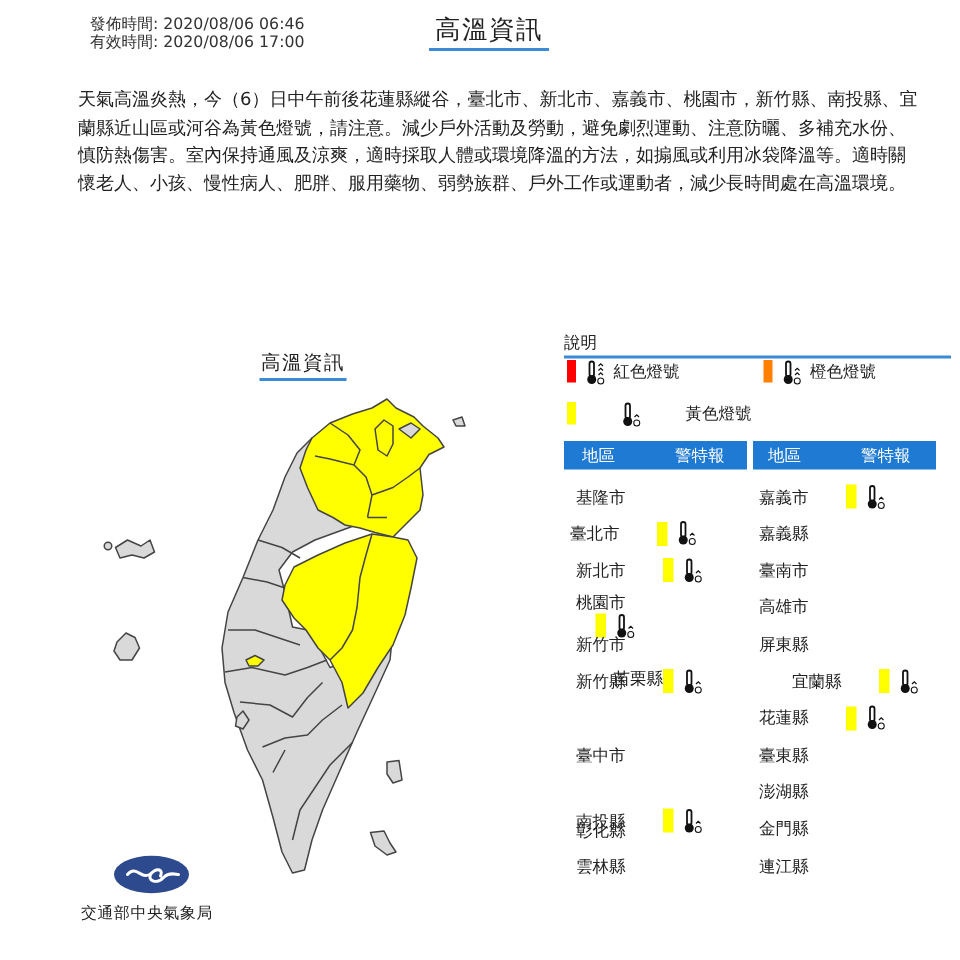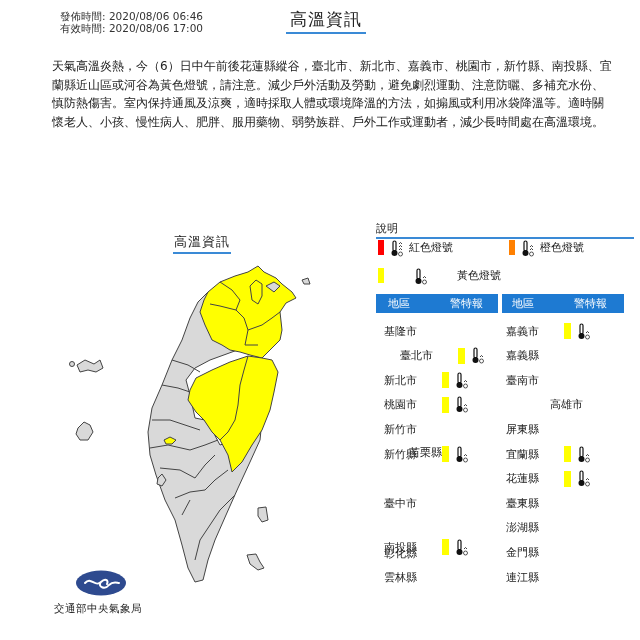--- a/index.html
+++ b/index.html
@@ -109,21 +109,21 @@
 </div>
 <div class="th-header" style="left:502px;">
   <span style="margin-left:10px; width:52px;">地區</span>
   <span style="margin-left:10px;">警特報</span>
 </div>
 
 <div id="rows-left">
     <div class="row" style="left: 384px; top: 320px;">
       <span class="name">基隆市</span>
     </div>
-    <div class="row" style="left: 400px; top: 344.6px; justify-content: space-between;">
+    <div class="row" style="left: 380px; top: 344.6px; justify-content: space-between;">
       <span class="name">臺北市</span>
       <span class="warn">
         <span class="swatch" style="background:#ffff00;"></span>
         <svg class="therm" viewBox="0 0 14 17" style="width:14px;height:17px;">
           <rect x="3" y="1" width="3" height="10" rx="1.5" fill="none" stroke="#111" stroke-width="1.2"></rect>
           <circle cx="4.5" cy="13" r="3" fill="#111"></circle>
           <path d="M9,10 l1.5,-1.5 l1.5,1.5" stroke="#111" stroke-width="0.8" fill="none"></path>
           <circle cx="10.5" cy="14" r="2" fill="none" stroke="#111" stroke-width="0.7"></circle>
         </svg>
       </span>
@@ -133,21 +133,21 @@
       <span class="warn">
         <span class="swatch" style="background:#ffff00;"></span>
         <svg class="therm" viewBox="0 0 14 17" style="width:14px;height:17px;">
           <rect x="3" y="1" width="3" height="10" rx="1.5" fill="none" stroke="#111" stroke-width="1.2"></rect>
           <circle cx="4.5" cy="13" r="3" fill="#111"></circle>
           <path d="M9,10 l1.5,-1.5 l1.5,1.5" stroke="#111" stroke-width="0.8" fill="none"></path>
           <circle cx="10.5" cy="14" r="2" fill="none" stroke="#111" stroke-width="0.7"></circle>
         </svg>
       </span>
     </div>
-    <div class="row" style="left: 384px; top: 393.8px;">
+    <div class="row" style="left: 384px; top: 393.8px; flex-direction: column;">
       <span class="name">桃園市</span>
       <span class="warn">
         <span class="swatch" style="background:#ffff00;"></span>
         <svg class="therm" viewBox="0 0 14 17" style="width:14px;height:17px;">
           <rect x="3" y="1" width="3" height="10" rx="1.5" fill="none" stroke="#111" stroke-width="1.2"></rect>
           <circle cx="4.5" cy="13" r="3" fill="#111"></circle>
           <path d="M9,10 l1.5,-1.5 l1.5,1.5" stroke="#111" stroke-width="0.8" fill="none"></path>
           <circle cx="10.5" cy="14" r="2" fill="none" stroke="#111" stroke-width="0.7"></circle>
         </svg>
       </span>
@@ -204,27 +204,27 @@
           <circle cx="10.5" cy="14" r="2" fill="none" stroke="#111" stroke-width="0.7"></circle>
         </svg>
       </span>
     </div>
     <div class="row" style="left: 506px; top: 344.6px;">
       <span class="name">嘉義縣</span>
     </div>
     <div class="row" style="left: 506px; top: 369.2px;">
       <span class="name">臺南市</span>
     </div>
-    <div class="row" style="left: 506px; top: 393.8px; margin-left: 44px;">
+    <div class="row" style="left: 506px; top: 393.8px;">
       <span class="name">高雄市</span>
     </div>
     <div class="row" style="left: 506px; top: 418.4px;">
       <span class="name">屏東縣</span>
     </div>
-    <div class="row" style="left: 506px; top: 443px;">
+    <div class="row" style="left: 528px; top: 443px;">
       <span class="name">宜蘭縣</span>
       <span class="warn">
         <span class="swatch" style="background:#ffff00;"></span>
         <svg class="therm" viewBox="0 0 14 17" style="width:14px;height:17px;">
           <rect x="3" y="1" width="3" height="10" rx="1.5" fill="none" stroke="#111" stroke-width="1.2"></rect>
           <circle cx="4.5" cy="13" r="3" fill="#111"></circle>
           <path d="M9,10 l1.5,-1.5 l1.5,1.5" stroke="#111" stroke-width="0.8" fill="none"></path>
           <circle cx="10.5" cy="14" r="2" fill="none" stroke="#111" stroke-width="0.7"></circle>
         </svg>
       </span>

